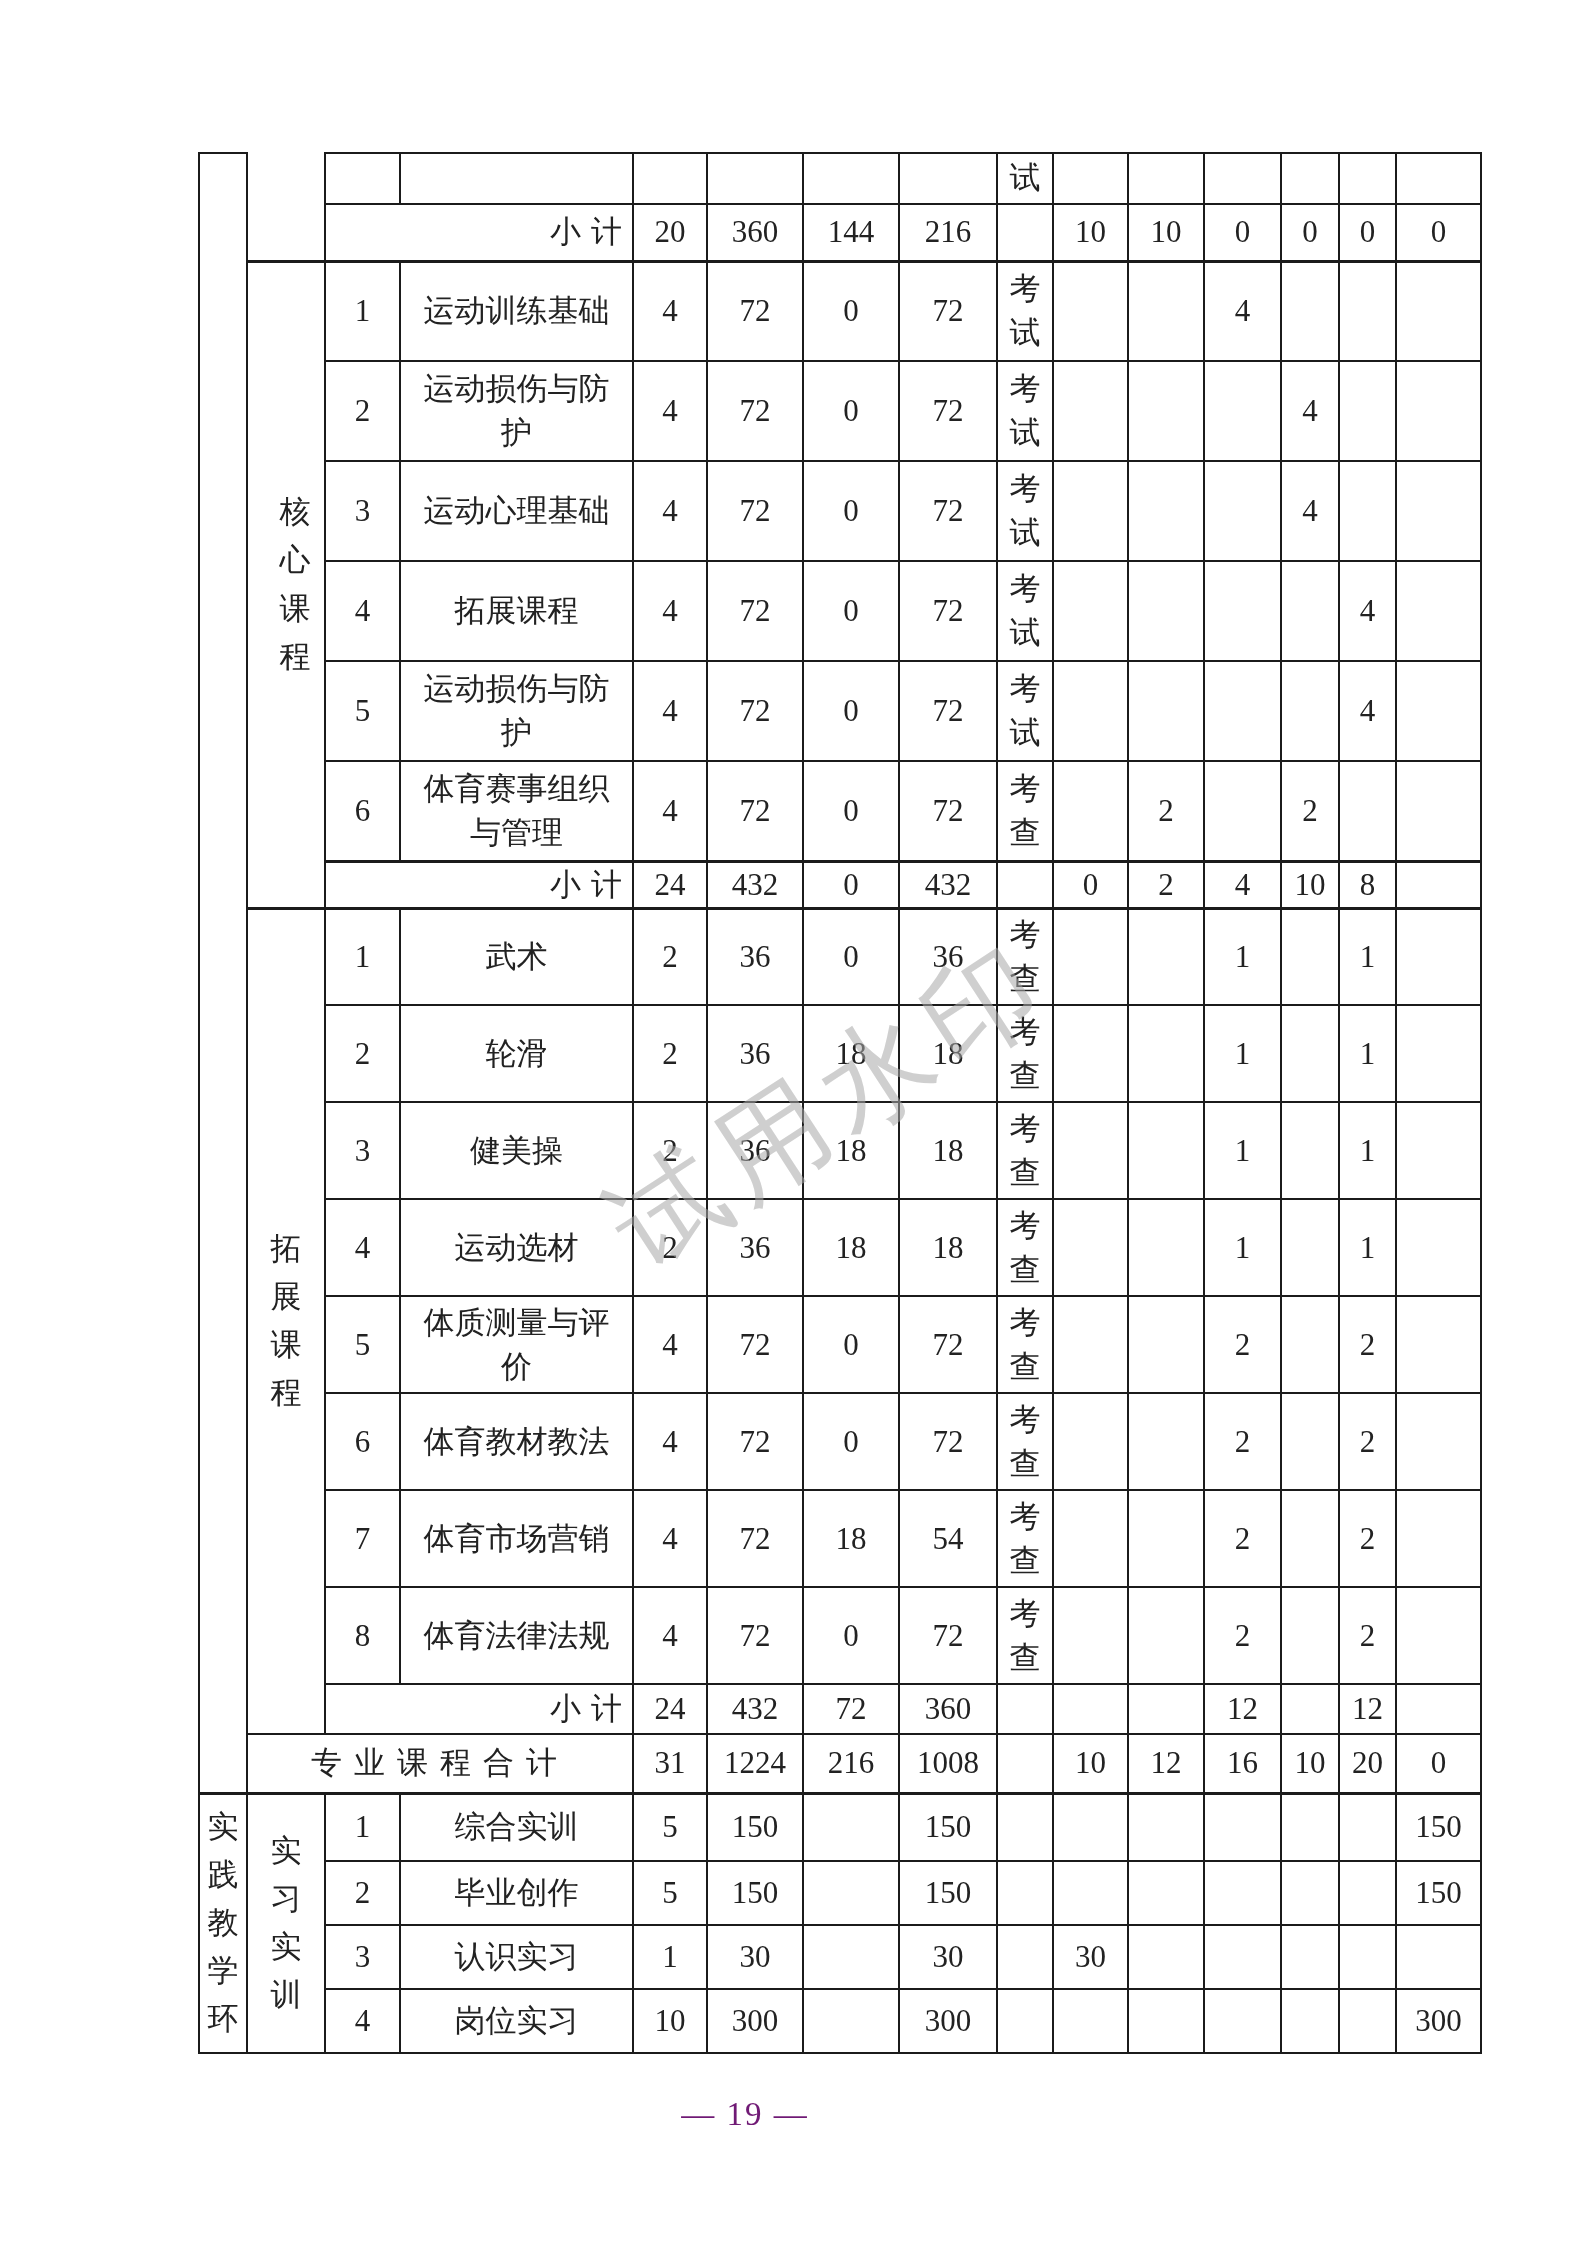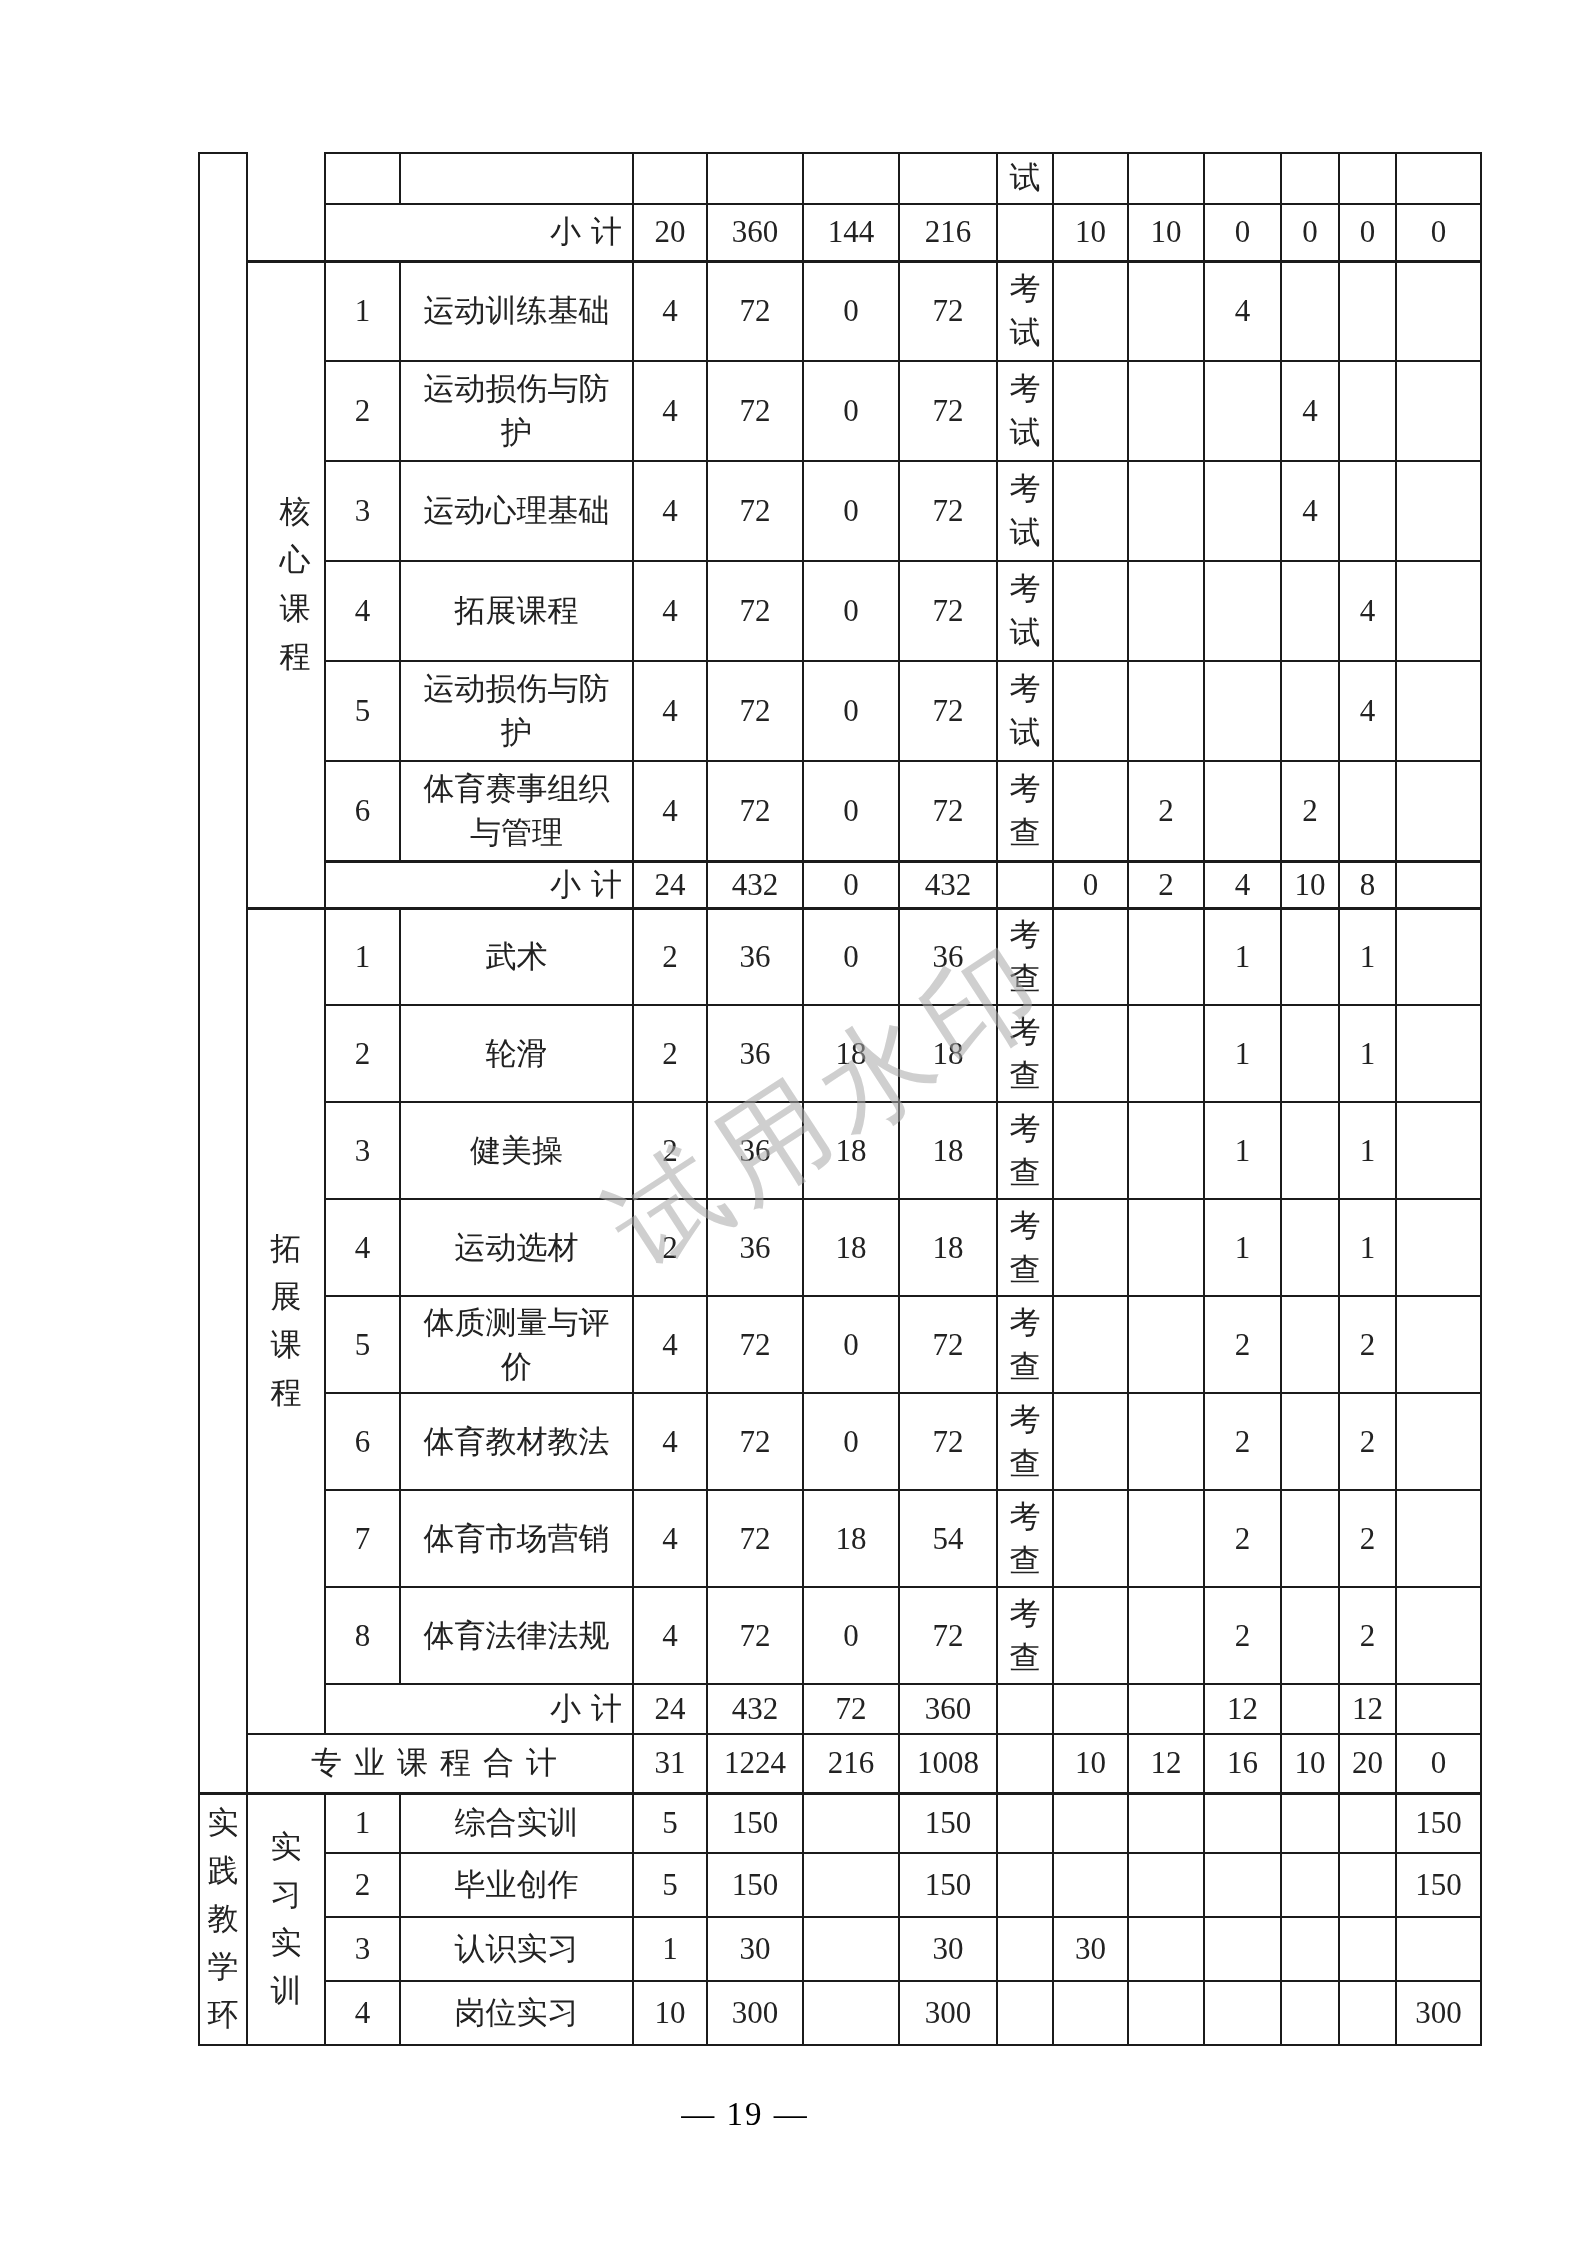--- a/index.html
+++ b/index.html
@@ -30,21 +30,21 @@
   .vtxt{width:34px;margin:0 auto;line-height:1.55;word-break:break-all;text-align:center;}
   .watermark{
     position:absolute;left:830px;top:1105px;
     transform:translate(-50%,-50%) rotate(-33deg);
     font-size:112px;letter-spacing:12px;white-space:nowrap;
     color:#a9a9a9;opacity:.55;z-index:5;pointer-events:none;
     font-family:"Liberation Serif","DejaVu Serif",serif;
   }
   .pagenum{
     position:absolute;top:2096px;left:745px;transform:translateX(-50%);
-    font-size:33px;letter-spacing:2px;color:#000000;white-space:nowrap;
+    font-size:33px;letter-spacing:2px;color:#701a75;white-space:nowrap;
   }
 </style>
 </head>
 <body>
 
 <div class="page">
   <table class="curr">
     <colgroup>
         <col style="width: 48px;">
         <col style="width: 78px;">
@@ -345,21 +345,21 @@
           <td>216</td>
           <td>1008</td>
           <td></td>
           <td>10</td>
           <td>12</td>
           <td>16</td>
           <td>10</td>
           <td>20</td>
           <td>0</td>
         </tr>
-        <tr style="height: 60px; padding-left: 19px;">
+        <tr style="height: 68px; padding-left: 19px;">
           <td rowspan="4" class="vcell">
             <div class="vtxt">实践教学环</div>
           </td>
           <td rowspan="4" class="vcell">
             <div class="vtxt">实习实训</div>
           </td>
           <td>1</td>
           <td class="nm">综合实训</td>
           <td>5</td>
           <td>150</td>

